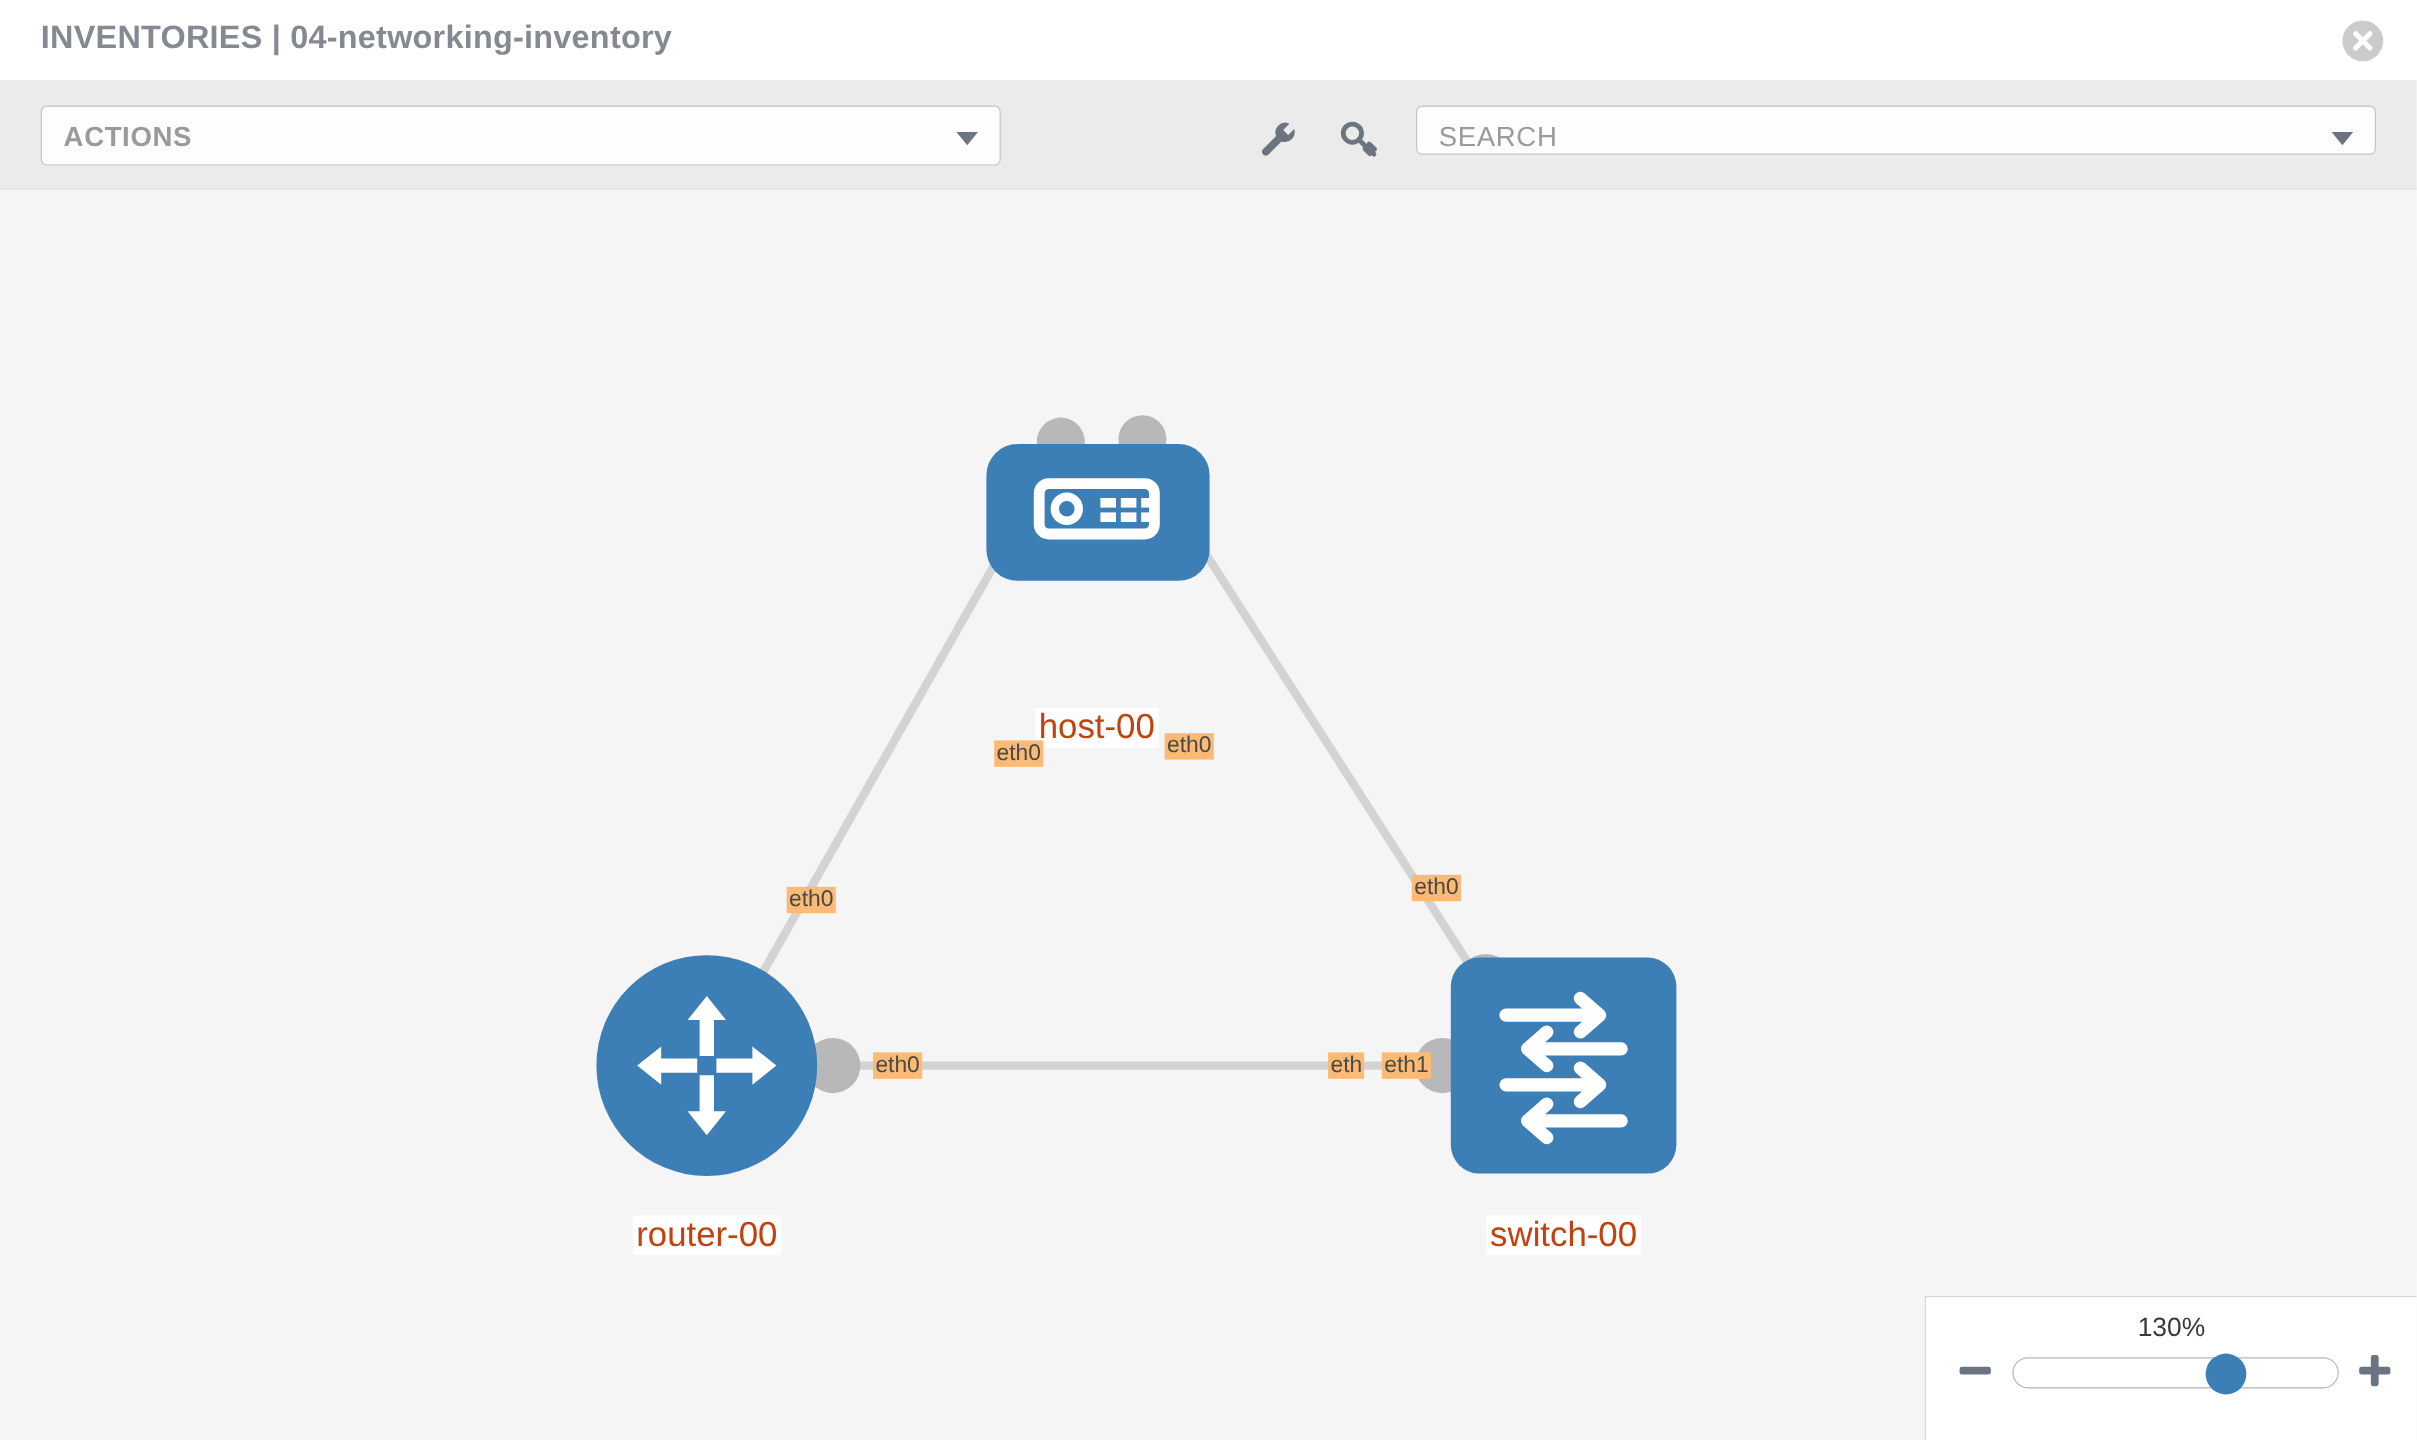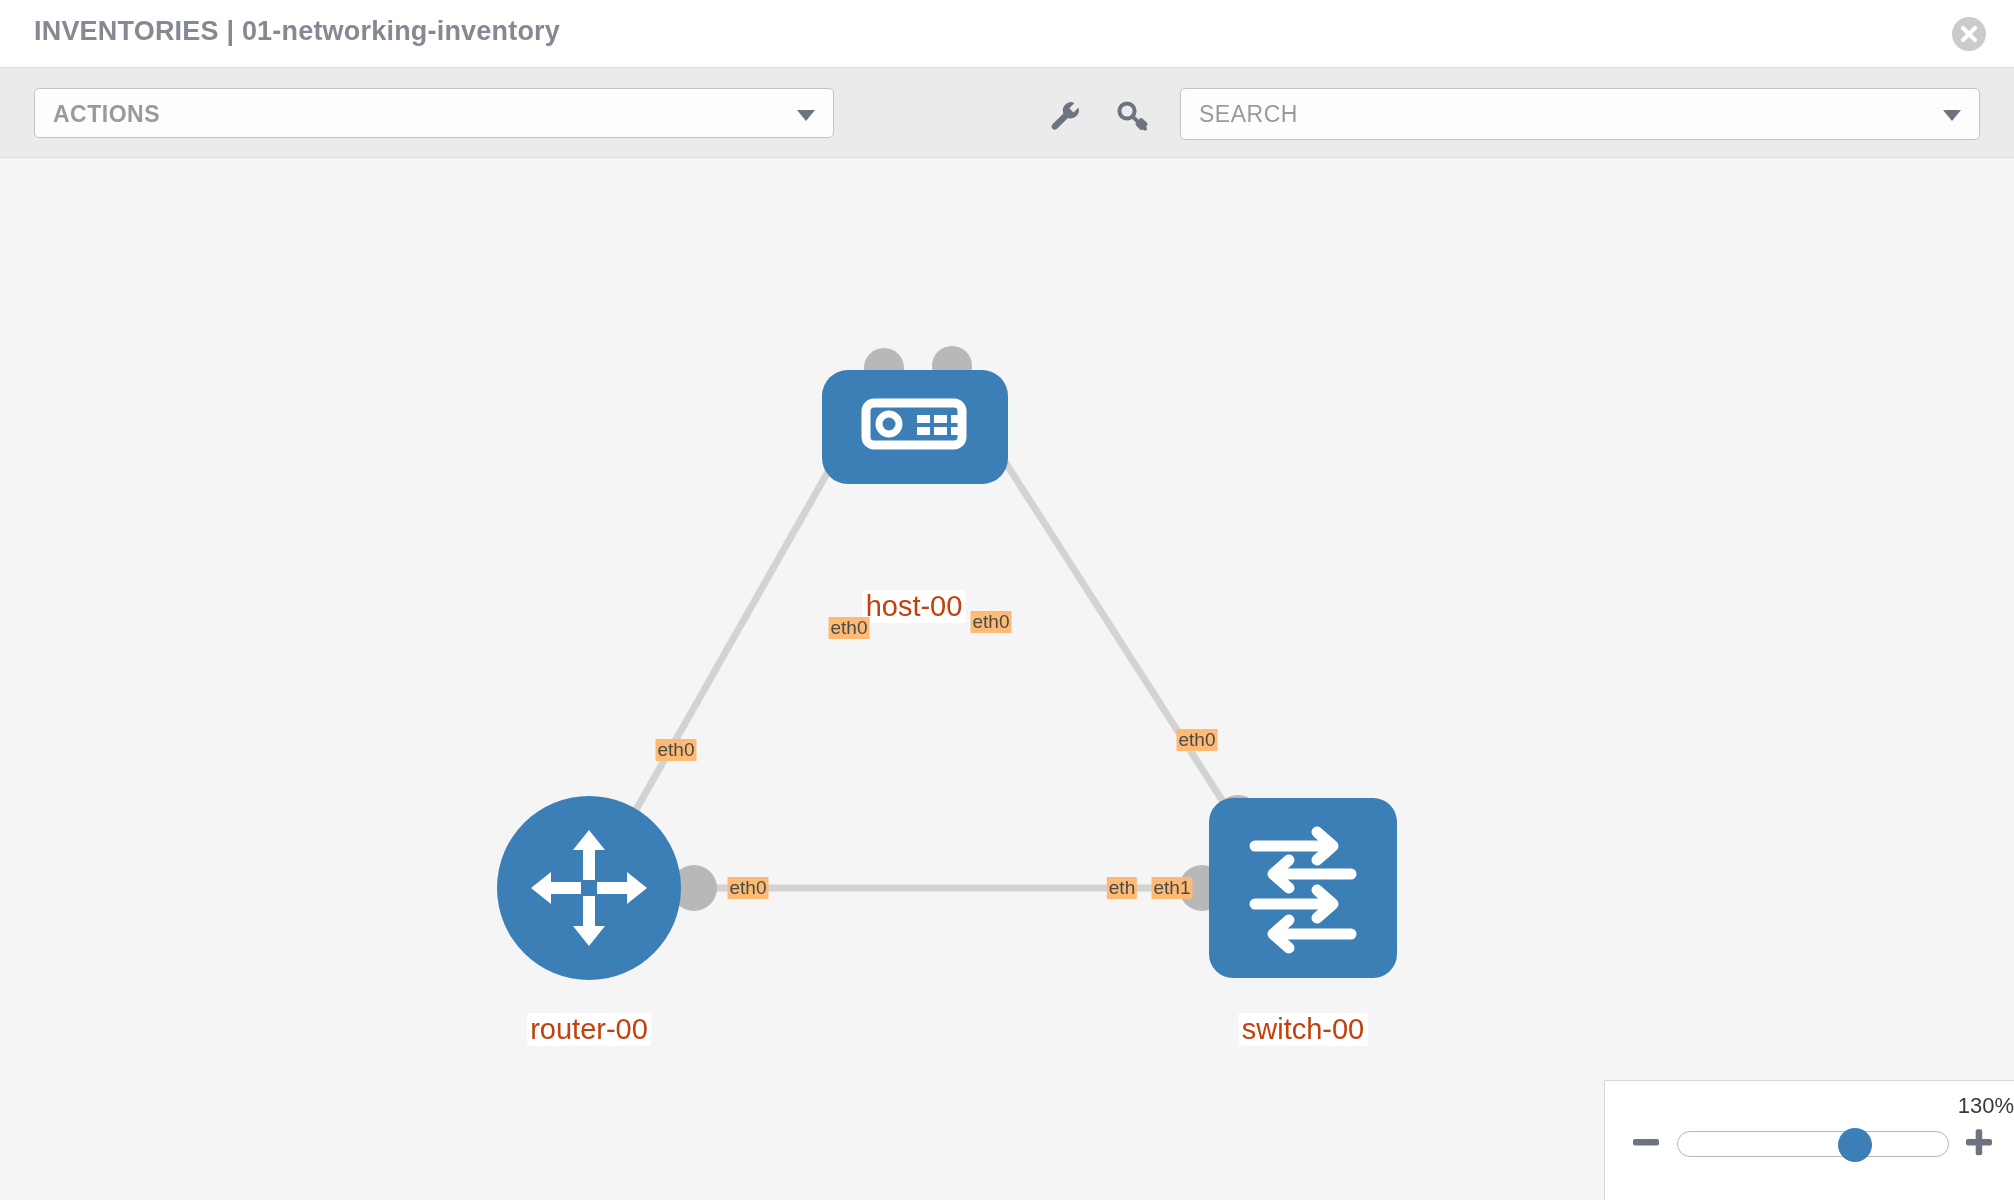--- a/index.html
+++ b/index.html
@@ -61,21 +61,21 @@
     border-top: 11px solid #6c7480;
   }
   .tool-icon {
     position: absolute; top: 28px;
     width: 38px; height: 38px; cursor: pointer;
   }
   .tool-icon.wrench { left: 1046px; }
   .tool-icon.key    { left: 1114px; }
   .search-box {
     position: absolute; left: 1180px; top: 20px;
-    width: 800px; height: 52px;
+    width: 800px; height: 41px;
     background: #fdfdfd;
     border: 1px solid #c4c4c4;
     border-radius: 5px;
     cursor: text;
   }
   .search-box .label {
     position: absolute; left: 18px; top: 12px;
     font-size: 23px; color: #9a9a9a; letter-spacing: 0.5px;
   }
 
@@ -109,21 +109,21 @@
   
   .zoom-panel {
     position: absolute; right: 0; bottom: 0;
     width: 410px; height: 120px;
     background: #ffffff;
     border: 1px solid #d6d6d6;
     border-right: none; border-bottom: none;
   }
   .zoom-level {
     position: absolute; left: 0; right: 0; top: 12px;
-    text-align: right;
+    text-align: center;
     font-size: 22px; color: #3a3a3a;
   }
   .zoom-minus, .zoom-plus {
     position: absolute; top: 44px;
     width: 34px; height: 34px; cursor: pointer;
   }
   .zoom-minus { left: 24px; }
   .zoom-plus  { right: 18px; }
   .zoom-track {
     position: absolute; left: 72px; top: 50px;
@@ -136,21 +136,21 @@
     width: 34px; height: 34px; border-radius: 50%;
     background: #3c7eb6; cursor: grab;
   }
 </style>
 </head>
 <body>
 
 <div id="app">
 
   <div class="header">
-    <div class="header-title">INVENTORIES | 01-networking-inventory</div>
+    <div class="header-title">INVENTORIES | 04-networking-inventory</div>
     <div class="close-btn">
       <svg width="34" height="34" viewBox="0 0 34 34" aria-hidden="true">
         <path d="M11 11 L23 23 M23 11 L11 23" stroke="#ffffff" stroke-width="4.2" stroke-linecap="round"></path>
       </svg>
     </div>
   </div>
 
   <div class="toolbar">
 
     <div class="actions-select">

